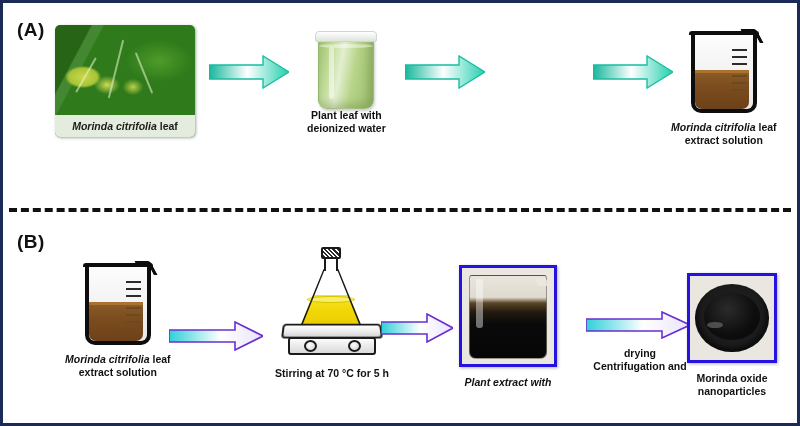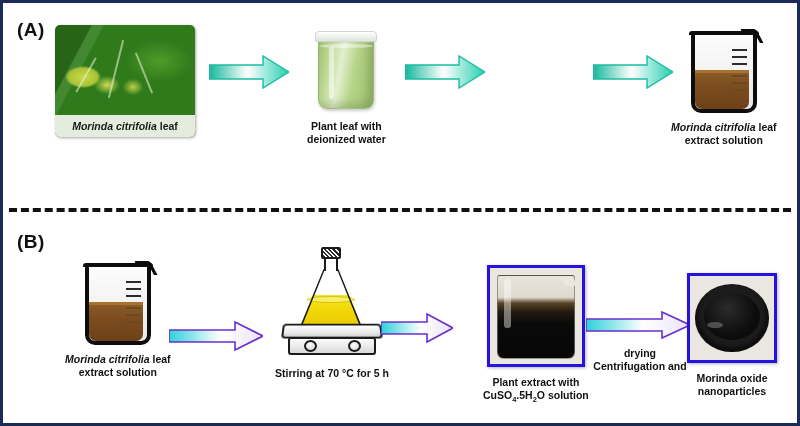--- a/index.html
+++ b/index.html
@@ -342,21 +342,21 @@
       </svg>
     </div>
 
     <div class="node" style="left:304px;top:28px;">
       <div class="gbeaker" style="margin:0 auto;">
         <div class="body"></div>
           <div class="rim"></div>
         <div class="fluidtop"></div>
           <div class="shine"></div>
       </div>
-      <div class="caption" style="margin-top:11px;">
+      <div class="caption" style="">
         <div>Plant leaf with</div>
         <div>deionized water</div>
       </div>
     </div>
 
     <div class="arrow" style="left:402px;top:52px;">
       <svg width="80" height="34" viewBox="0 0 80 34">
         <defs>
           <linearGradient id="gA2" x1="0" y1="0" x2="1" y2="0">
             <stop offset="0%" stop-color="#16b79c"></stop>
@@ -479,32 +479,29 @@
           <linearGradient id="gB2" x1="0" y1="0" x2="1" y2="0">
             <stop offset="0%" stop-color="#2fd0d8"></stop>
             <stop offset="55%" stop-color="#ffffff"></stop>
             <stop offset="100%" stop-color="#e9e4fb"></stop>
           </linearGradient>
         </defs>
         <polygon points="0,9 46,9 46,1 72,15 46,29 46,21 0,21" fill="url(#gB2)" stroke="#6a2fd0" stroke-width="1.6"></polygon>
       </svg>
     </div>
 
-    <div class="node" style="left:480px;top:52px;">
+    <div class="node" style="left:456px;top:52px;font-style:italic;">
       <div class="framed" style="width:92px;height:96px;margin:0 auto;">
         <div class="darkbeaker">
             <div class="glare"></div>
             <div class="spout2"></div>
           </div>
       </div>
       <div class="caption" style="margin-top:9px;">
         <div>Plant extract with</div>
-        <div>
-          <span>CuSO</span><sub>4</sub><span>.5H</span><sub>2</sub><span>O solution</span>
-        </div>
       </div>
     </div>
 
     <div class="node" style="left:575px;top:98px;width:124px;">
       <div class="arrow" style="position:relative;left:8px;">
         <svg width="104" height="28" viewBox="0 0 104 28">
           <defs>
             <linearGradient id="gB3" x1="0" y1="0" x2="1" y2="0">
               <stop offset="0%" stop-color="#2fd0d8"></stop>
               <stop offset="55%" stop-color="#ffffff"></stop>

